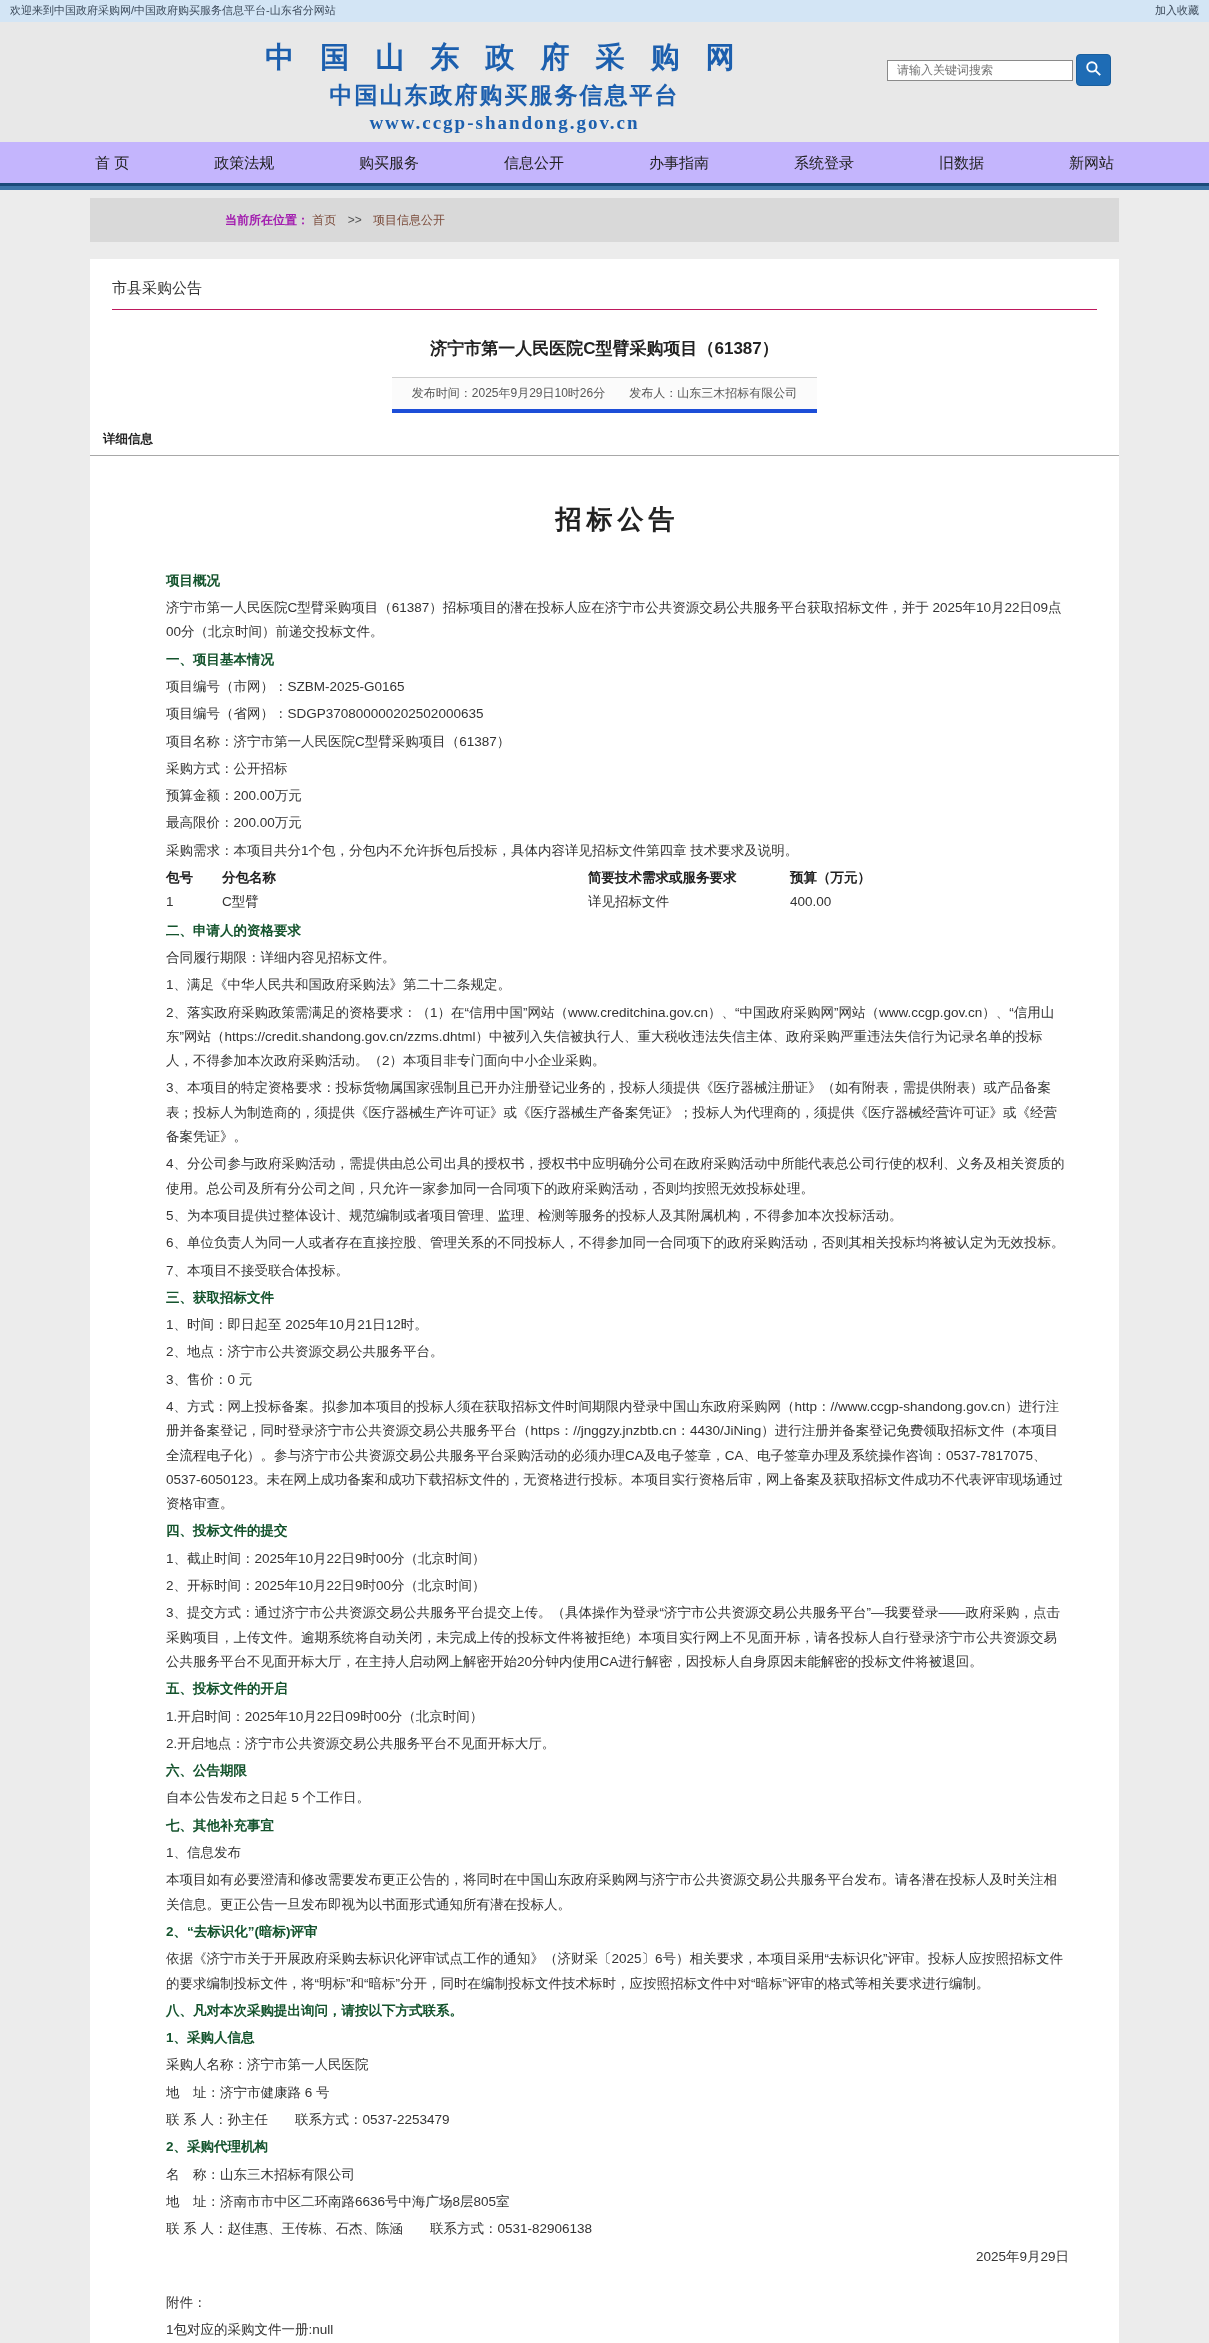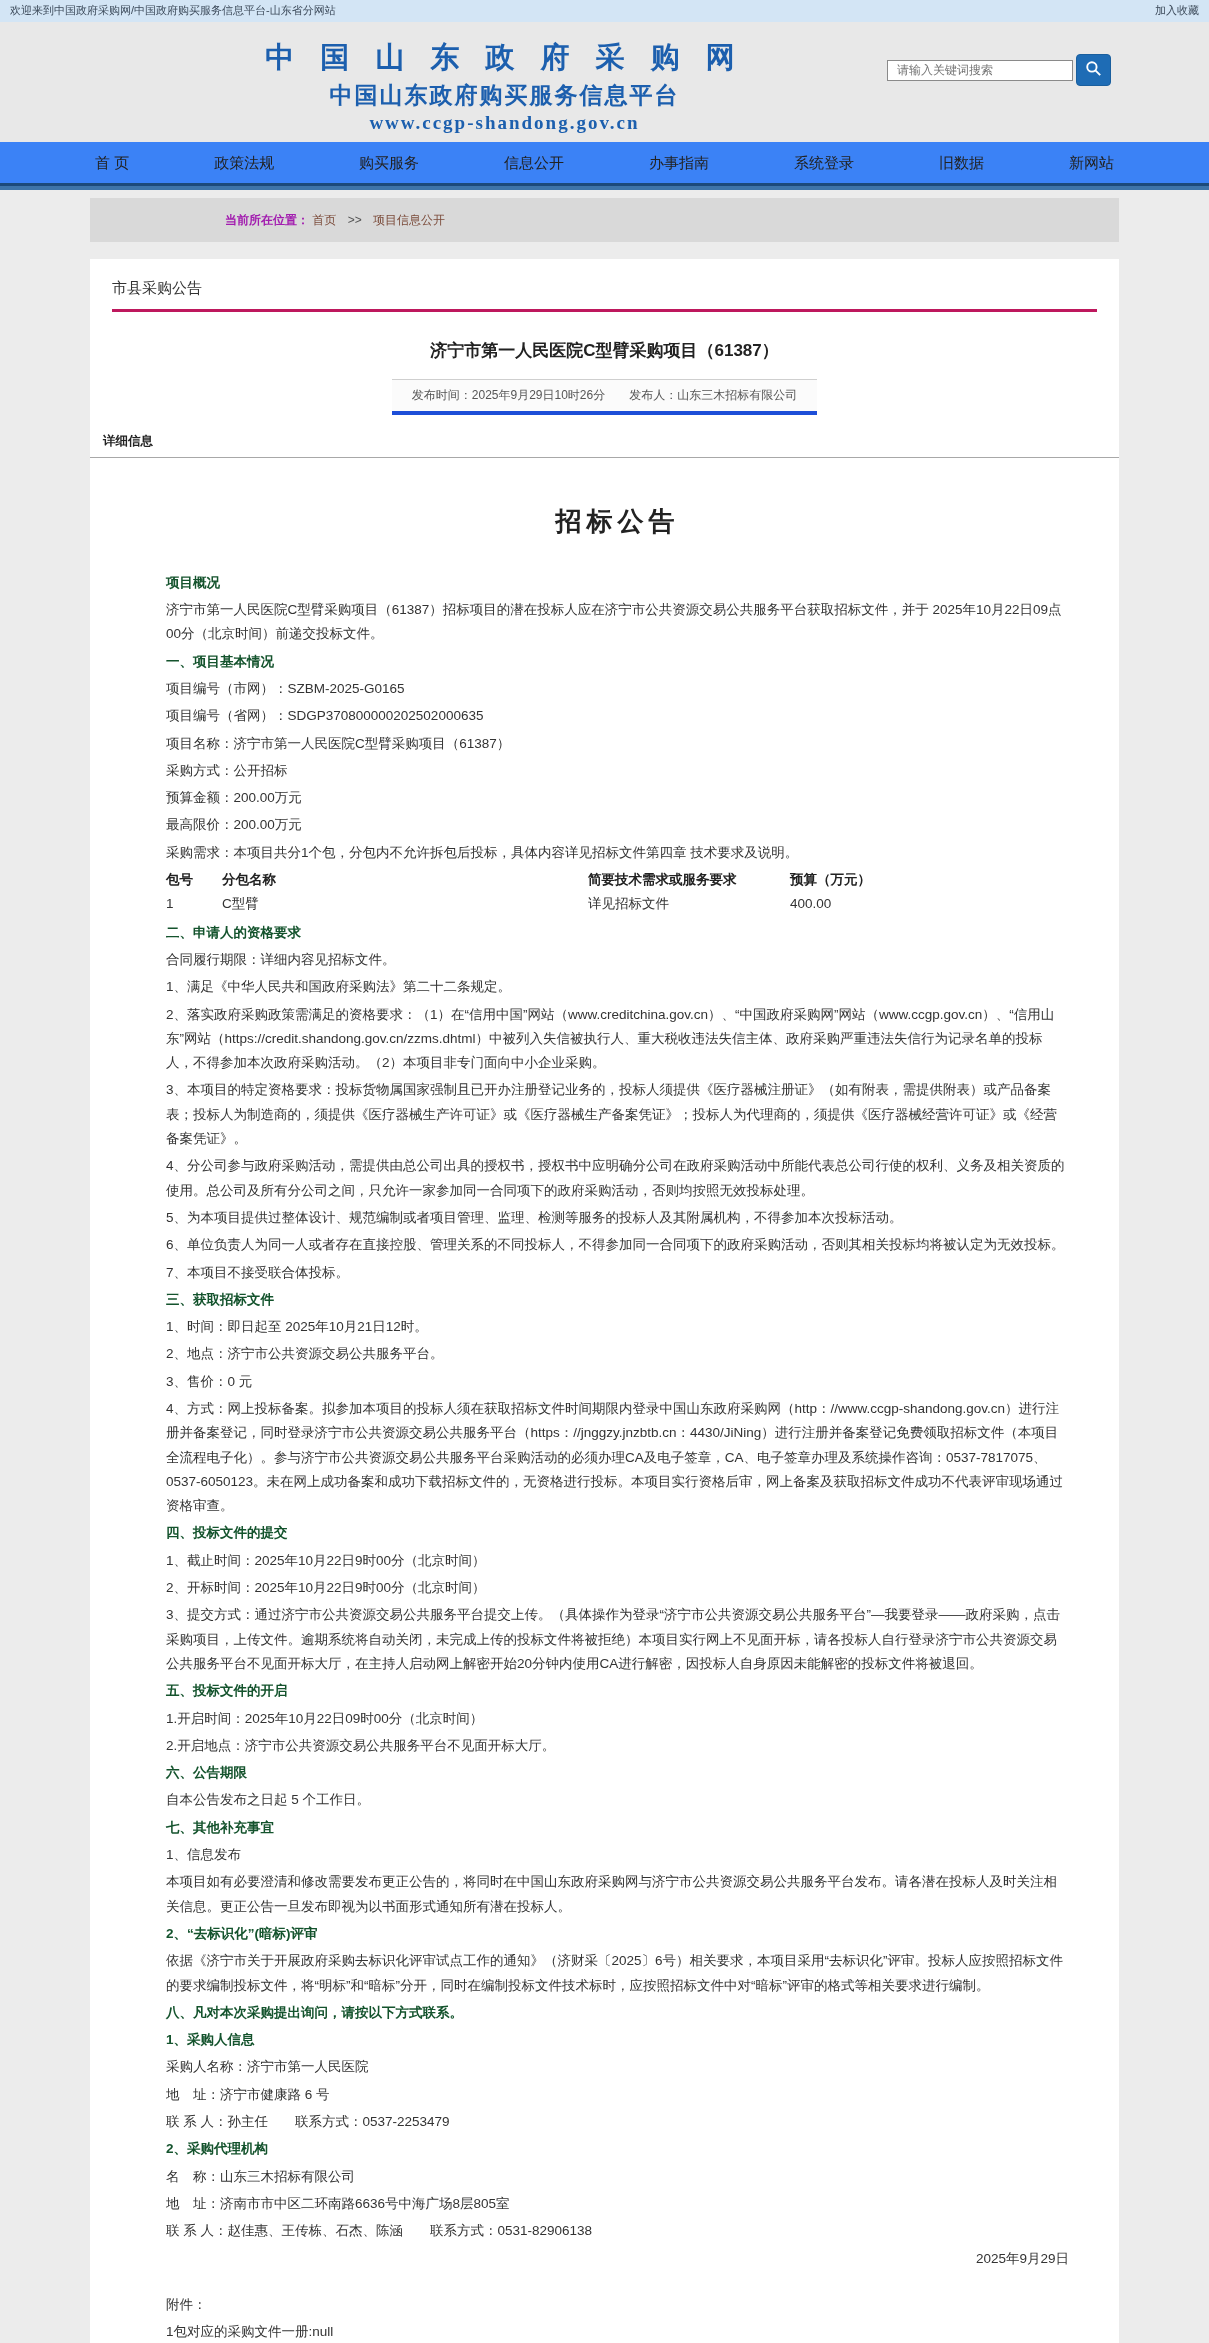--- a/index.html
+++ b/index.html
@@ -28,34 +28,34 @@
     width:186px; height:21px; border:1px solid #8a8a8a; padding:0 9px;
     font-size:12px; background:#fff; outline:none;
   }
   .search button {
     width:35px; height:32px; margin-left:3px; background:#1e6cb5;
     border:1px solid #1a5f9e; border-radius:4px; cursor:pointer;
     display:flex; align-items:center; justify-content:center;
   }
 
   
-  .nav { background:#3b82f6; padding:12px 95px 10px; display:flex; justify-content:space-between;gap:36px; }
+  .nav { background:#c4b5fd; padding:12px 95px 10px; display:flex; justify-content:space-between;gap:36px; }
   .nav a { color:#222; font-size:15px; }
   .nav-line-a { height:3px; background:#1c4a7a; }
   .nav-line-b { height:4px; background:#3e74a8; }
 
   
   .content-col { width:1029px; margin:0 auto; }
   .breadcrumb { background:#d9d9d9; margin-top:8px; padding:14px 0 13px 135px; font-size:12px; color:#444; }
   .breadcrumb b { color:#a21caf; }
   .breadcrumb a { color:#7b4b3a; }
   .breadcrumb .sep { margin:0 8px; color:#555; }
 
   .card { background:#fff; margin-top:17px; padding:14px 0 42px; }
-  .section-title { font-size:15px; color:#333; margin:6px 22px 0; padding-bottom:11px; border-bottom:3px solid #be185d; }
+  .section-title { font-size:15px; color:#333; margin:6px 22px 0; padding-bottom:11px; border-bottom:1px solid #be185d; }
   .doc-title { text-align:center; font-size:17px; font-weight:bold; color:#222; margin:27px 40px 17px; }
   .meta-wrap { text-align:center; }
   .meta { display:inline-block; border-top:1px solid #cfcfcf; border-bottom:4px solid #1d4ed8; background:#fbfbfb; padding:7px 20px; font-size:12px; color:#555; }
   .tab-row { border-bottom:1px solid #a8a8a8; padding:16px 0 7px 13px; }
   .tab-label { font-size:12.5px; font-weight:bold; color:#222; }
 
   .doc-body { padding:26px 50px 0 76px; font-size:13.5px; line-height:1.8; color:#333; }
   .ann-title { text-align:center; font-size:26px; font-weight:bold; letter-spacing:5px; color:#222; margin:14px 0 26px; }
   .para { margin:0 0 3px; }
   .para.bold { font-weight:bold; color:#14532d; }

